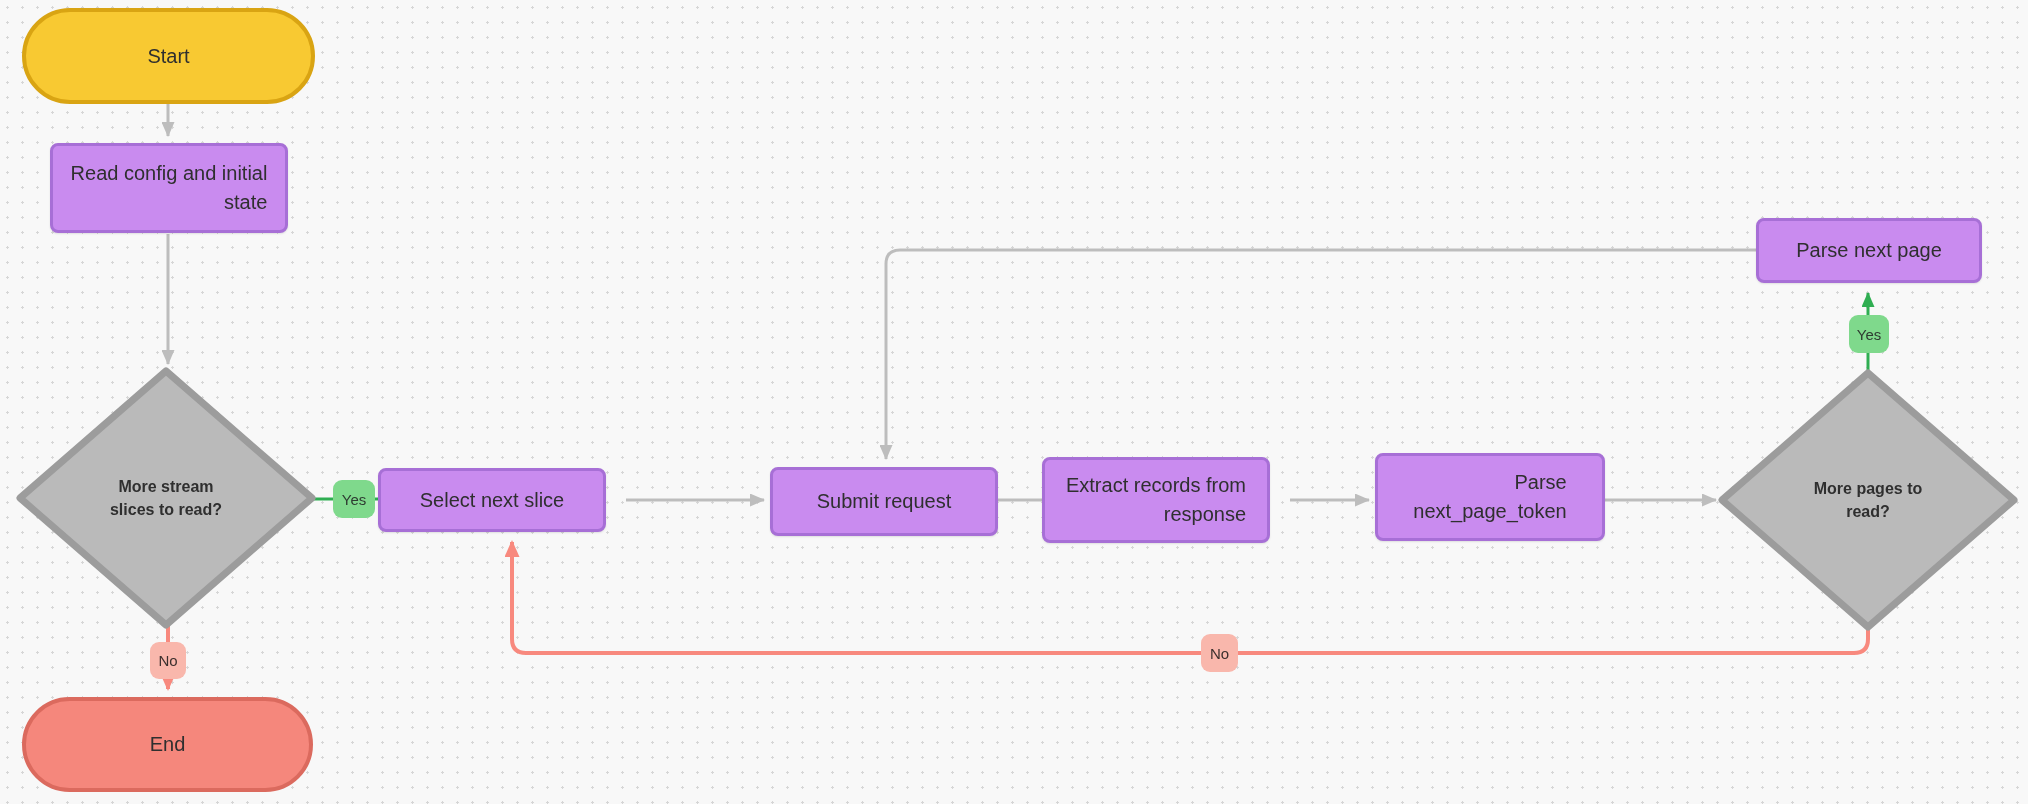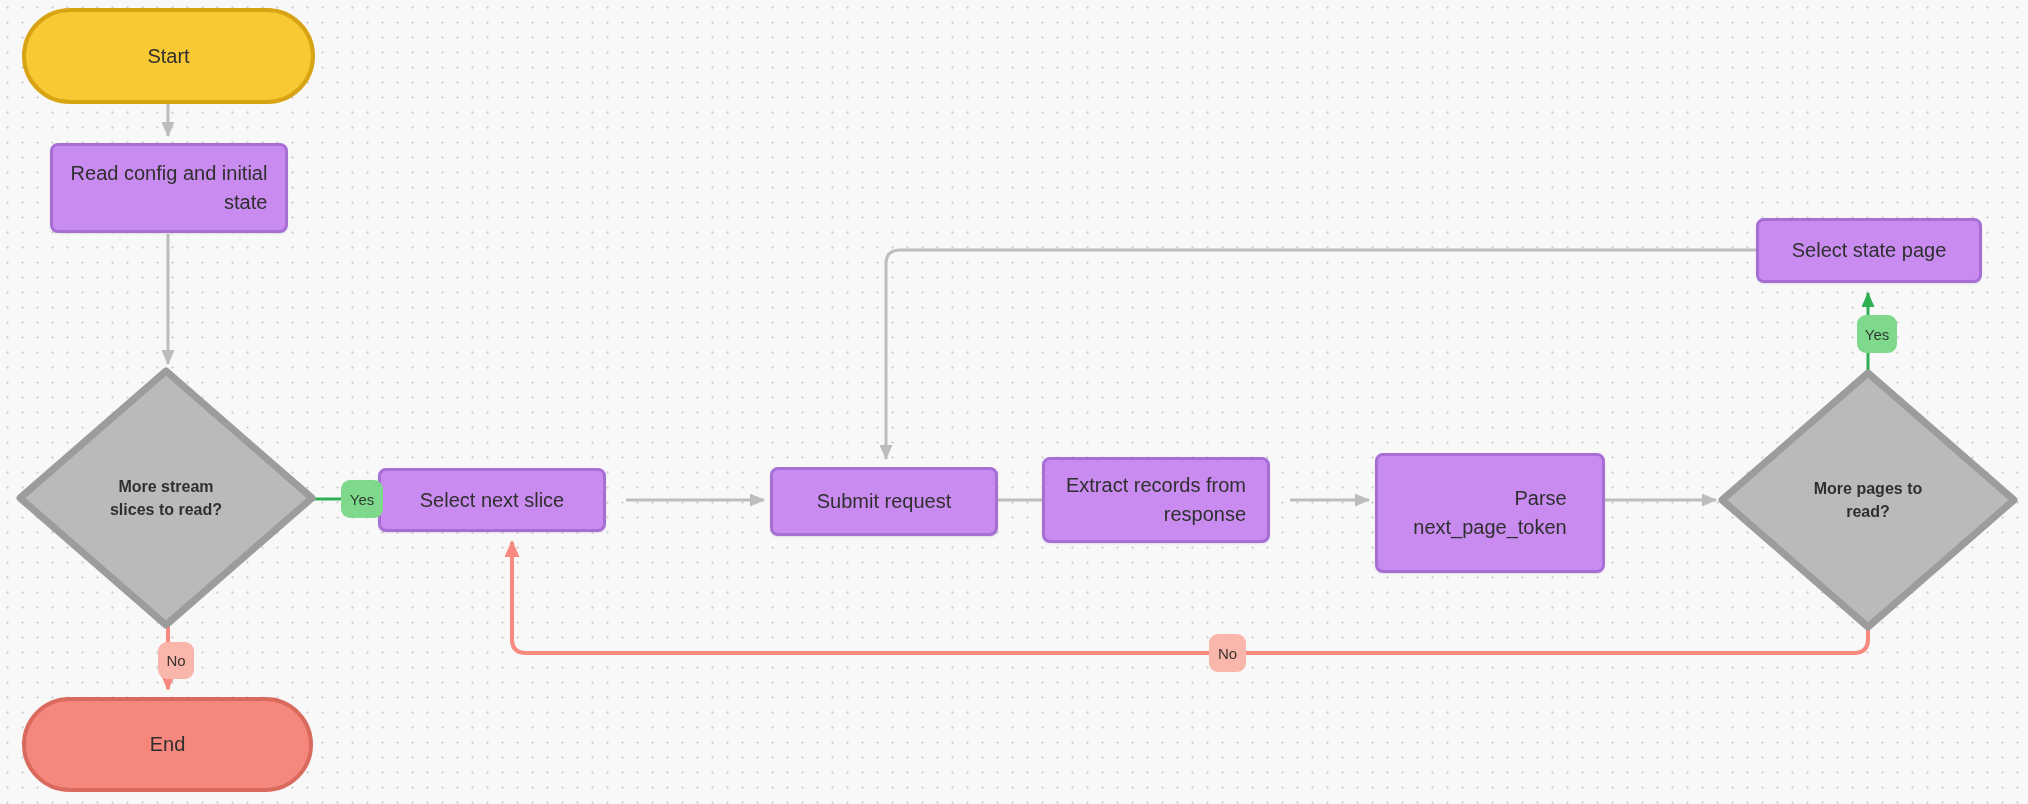--- a/index.html
+++ b/index.html
@@ -68,21 +68,20 @@
   }
   .chip {
     position: absolute;
     display: flex;
     align-items: center;
     justify-content: center;
     font-size: 15px;
     font-weight: 500;
     color: #2E3B31;
     border-radius: 9px;
-    margin-left: 8px;
   }
   .chip-green  { background: #7FD98C; }
   .chip-salmon { background: #F9B7AC; color: #3B2F2D; }
 </style>
 </head>
 <body>
 
 <div class="canvas">
 
   <svg class="edges" viewBox="0 0 2028 804" xmlns="http://www.w3.org/2000/svg">
@@ -124,27 +123,27 @@
   <div class="diamond-label" style="left:46px; top:448px; width:240px; height:100px;">More stream
 slices to read?</div>
 
   <div class="node proc" style="left:378px; top:468px; width:228px; height:64px;">Select next slice</div>
 
   <div class="node proc" style="left:770px; top:467px; width:228px; height:69px;">Submit request</div>
 
   <div class="node proc" style="left:1042px; top:457px; width:228px; height:86px;">Extract records from
 response</div>
 
-  <div class="node proc" style="left:1375px; top:453px; width:230px; height:120px;">Parse
+  <div class="node proc" style="left:1375px; top:453px; width:230px; height:88px;">Parse
 next_page_token</div>
 
   <div class="diamond-label" style="left:1748px; top:450px; width:240px; height:100px;">More pages to
 read?</div>
 
-  <div class="node proc" style="left:1756px; top:218px; width:226px; height:65px;">Select state page</div>
+  <div class="node proc" style="left:1756px; top:218px; width:226px; height:65px;">Parse next page</div>
 
   <div class="node pill-end" style="left:22px; top:697px; width:291px; height:95px;">End</div>
 
   <div class="chip chip-green" style="left:333px; top:480px; width:42px; height:38px;">Yes</div>
 
   <div class="chip chip-salmon" style="left:150px; top:642px; width:36px; height:37px;">No</div>
 
   <div class="chip chip-green" style="left:1849px; top:315px; width:40px; height:38px;">Yes</div>
 
   <div class="chip chip-salmon" style="left:1201px; top:634px; width:37px; height:38px;">No</div>

